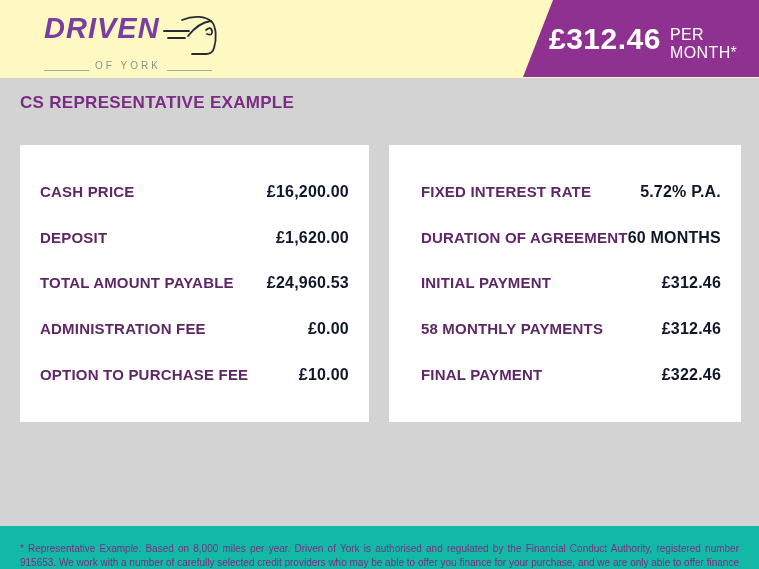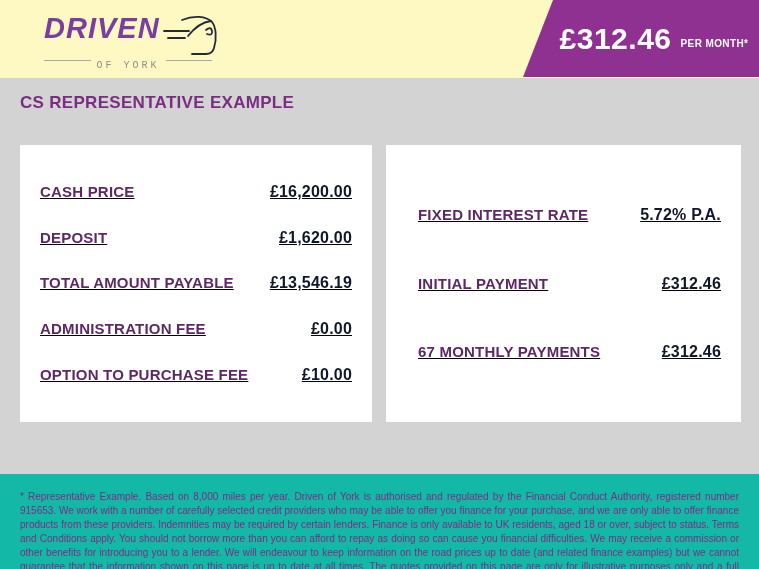--- a/index.html
+++ b/index.html
@@ -35,24 +35,23 @@
     color: #7a3da0;
     letter-spacing: 1px;
     line-height: 40px;
   }
   .logo-car {
     margin-left: 2px;
     margin-top: 2px;
   }
   .logo-sub-row {
     display: flex;
-    align-items: flex-start;
+    align-items: flex-end;
     width: 168px;
     margin-top: -4px;
-    font-family: Liberation Mono, monospace;
   }
   .logo-sub-row .rule {
     flex: 1;
     height: 1px;
     background: #a8a8a8;
   }
   .logo-sub {
     font-size: 10px;
     color: #8f8f8f;
     letter-spacing: 3px;
@@ -73,52 +72,51 @@
     padding-left: 26px;
   }
   .price-amount {
     color: #ffffff;
     font-size: 30px;
     font-weight: bold;
     letter-spacing: 0.5px;
   }
   .price-suffix {
     color: #ffffff;
-    font-size: 10px;
-    font-weight: bold;
+    font-size: 16px;
+    font-weight: normal;
     letter-spacing: 0.4px;
     margin-left: 9px;
     margin-top: 10px;
   }
 
   
   .band {
     position: relative;
     width: 759px;
-    height: 396px;
+    height: 448px;
     background: #d3d3d3;
   }
   .band-title {
     position: absolute;
     top: 15px;
     left: 20px;
     font-size: 17px;
     font-weight: bold;
     color: #7b2c83;
     letter-spacing: 0.3px;
   }
   .panels {
     position: absolute;
     top: 67px;
     left: 20px;
     right: 18px;
     height: 277px;
     display: flex;
-    gap: 14px;
-    text-decoration: underline;
+    gap: 20px;
   }
   .panel {
     background: #ffffff;
     height: 100%;
     display: flex;
     flex-direction: column;
     justify-content: space-evenly;
     padding: 10px 20px;
   }
   .panel-left { width: 352px; }
@@ -200,44 +198,52 @@
       <div class="finance-row">
         <span class="row-label">CASH PRICE</span>
         <span class="row-value">£16,200.00</span>
       </div>
       <div class="finance-row">
         <span class="row-label">DEPOSIT</span>
         <span class="row-value">£1,620.00</span>
       </div>
       <div class="finance-row">
         <span class="row-label">TOTAL AMOUNT PAYABLE</span>
-        <span class="row-value">£13,546.19</span>
+        <span class="row-value">£24,960.53</span>
       </div>
       <div class="finance-row">
         <span class="row-label">ADMINISTRATION FEE</span>
         <span class="row-value">£0.00</span>
       </div>
       <div class="finance-row">
         <span class="row-label">OPTION TO PURCHASE FEE</span>
         <span class="row-value">£10.00</span>
       </div>
     </div>
 
     <div class="panel panel-right">
       <div class="finance-row">
         <span class="row-label">FIXED INTEREST RATE</span>
         <span class="row-value">5.72% P.A.</span>
       </div>
       <div class="finance-row">
+        <span class="row-label">DURATION OF AGREEMENT</span>
+        <span class="row-value">60 MONTHS</span>
+      </div>
+      <div class="finance-row">
         <span class="row-label">INITIAL PAYMENT</span>
         <span class="row-value">£312.46</span>
       </div>
       <div class="finance-row">
-        <span class="row-label">67 MONTHLY PAYMENTS</span>
+        <span class="row-label">58 MONTHLY PAYMENTS</span>
         <span class="row-value">£312.46</span>
+      </div>
+      <div class="finance-row">
+        <span class="row-label">FINAL PAYMENT</span>
+        <span class="row-value">£322.46</span>
       </div>
     </div>
 
   </div>
 </div>
 
 <div class="footer">
   <div class="disclaimer">* Representative Example. Based on 8,000 miles per year. Driven of York is authorised and regulated by the Financial Conduct Authority, registered number 915653. We work with a number of carefully selected credit providers who may be able to offer you finance for your purchase, and we are only able to offer finance products from these providers. Indemnities may be required by certain lenders. Finance is only available to UK residents, aged 18 or over, subject to status. Terms and Conditions apply. You should not borrow more than you can afford to repay as doing so can cause you financial difficulties. We may receive a commission or other benefits for introducing you to a lender. We will endeavour to keep information on the road prices up to date (and related finance examples) but we cannot guarantee that the information shown on this page is up to date at all times. The quotes provided on this page are only for illustrative purposes only and a full finance application will have to be made to determine the exact details (all applications are subject to an underwriting decision and are subject to status). Driven of York acts as a credit broker and not a lender. Address: Colton Lane End, Tadcaster, LS24 8EJ</div>
 </div>
 

